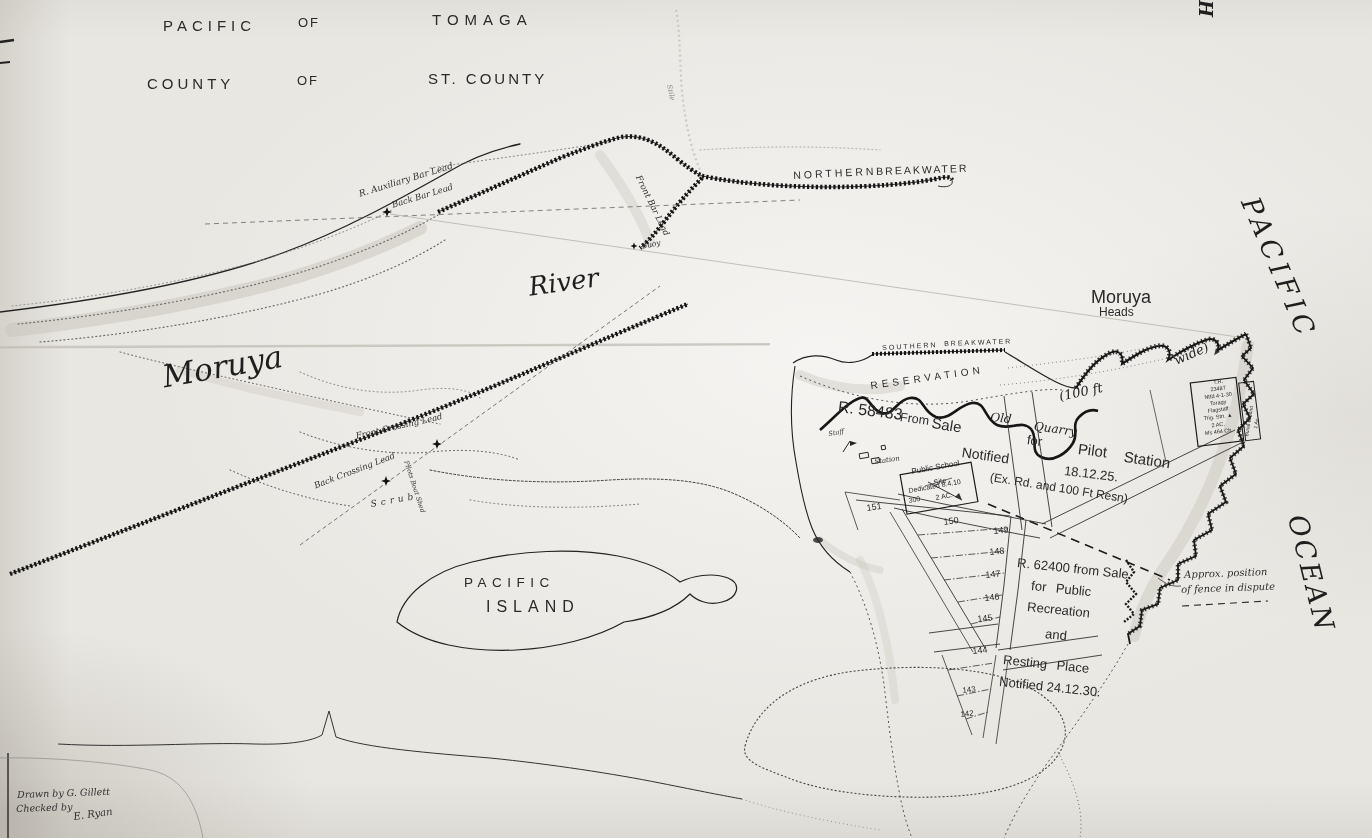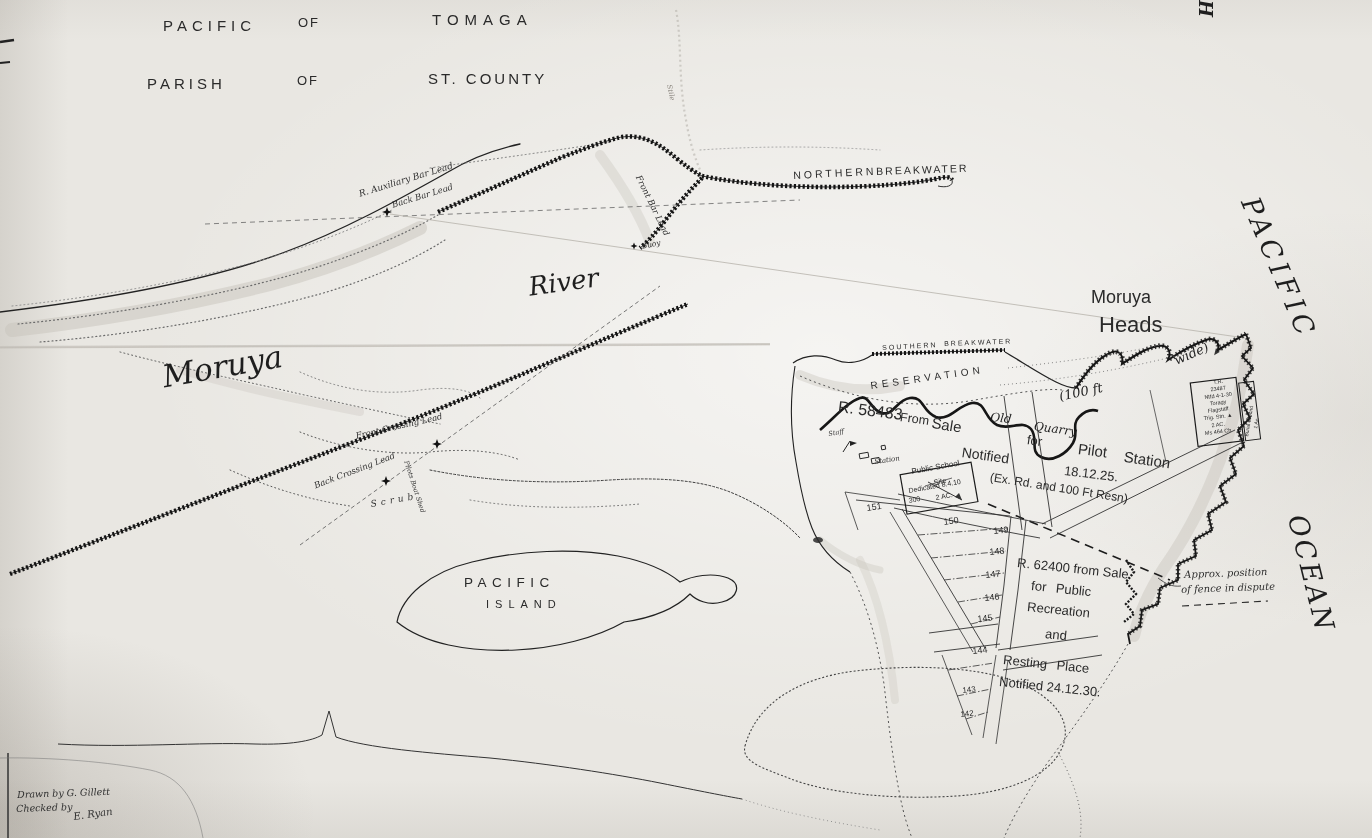--- a/index.html
+++ b/index.html
@@ -188,21 +188,21 @@
     <path d="M0,-5 L1.3,-1.3 L5,0 L1.3,1.3 L0,5 L-1.3,1.3 L-5,0 L-1.3,-1.3 Z" transform="translate(387,212)"></path>
     <path d="M0,-3.5 L1,-1 L3.5,0 L1,1 L0,3.5 L-1,1 L-3.5,0 L-1,-1 Z" transform="translate(634,246)"></path>
     <path d="M0,-5 L1.3,-1.3 L5,0 L1.3,1.3 L0,5 L-1.3,1.3 L-5,0 L-1.3,-1.3 Z" transform="translate(437,444)"></path>
     <path d="M0,-5 L1.3,-1.3 L5,0 L1.3,1.3 L0,5 L-1.3,1.3 L-5,0 L-1.3,-1.3 Z" transform="translate(386,481)"></path>
   </g>
 </svg>
 
 <div class="lbl sans" style="left:163px;top:18px;font-size:15px;letter-spacing:5px">PACIFIC</div>
 <div class="lbl sans" style="left:298px;top:16px;font-size:13px;letter-spacing:2px">OF</div>
 <div class="lbl sans" style="left:432px;top:12px;font-size:15px;letter-spacing:6px">TOMAGA</div>
-<div class="lbl sans" style="left:147px;top:76px;font-size:15px;letter-spacing:4px">PARISH</div>
+<div class="lbl sans" style="left:147px;top:76px;font-size:15px;letter-spacing:4px">COUNTY</div>
 <div class="lbl sans" style="left:297px;top:74px;font-size:13px;letter-spacing:2px">OF</div>
 <div class="lbl sans" style="left:428px;top:71px;font-size:15px;letter-spacing:3px">ST. COUNTY</div>
 
 <div class="lbl serif-i" style="left:1214px;top:0px;font-size:18px;font-weight:bold;transform:rotate(90deg)">H</div>
 <div class="lbl hand faint" style="left:672px;top:84px;font-size:7px;transform:rotate(78deg)">Stile</div>
 
 <div class="lbl hand" style="left:358px;top:190px;font-size:9px;transform:rotate(-17deg)">R. Auxiliary Bar Lead</div>
 <div class="lbl hand" style="left:391px;top:201px;font-size:8.5px;transform:rotate(-17deg)">Back Bar Lead</div>
 <div class="lbl hand" style="left:642px;top:174px;font-size:8.5px;transform:rotate(64deg)">Front Bar Lead</div>
 <div class="lbl hand" style="left:641px;top:243px;font-size:7.5px;transform:rotate(-12deg)">Buoy</div>
@@ -211,21 +211,21 @@
 <div class="lbl sans" style="left:876px;top:166px;font-size:10.5px;letter-spacing:2px;transform:rotate(-2deg)">BREAKWATER</div>
 <div class="lbl sans" style="left:882px;top:344px;font-size:7px;letter-spacing:2px;transform:rotate(-3deg)">SOUTHERN</div>
 <div class="lbl sans" style="left:944px;top:340px;font-size:7px;letter-spacing:2px;transform:rotate(-2deg)">BREAKWATER</div>
 
 <div class="lbl serif-i" style="left:527px;top:274px;font-size:26px;transform:rotate(-8deg)">River</div>
 <div class="lbl serif-i" style="left:160px;top:362px;font-size:31px;transform:rotate(-10deg)">Moruya</div>
 <div class="lbl serif-i" style="left:1262px;top:193px;font-size:27px;letter-spacing:5px;transform:rotate(67deg)">PACIFIC</div>
 <div class="lbl serif-i" style="left:1310px;top:512px;font-size:27px;letter-spacing:3px;transform:rotate(76deg)">OCEAN</div>
 
 <div class="lbl sans" style="left:1091px;top:288px;font-size:18px">Moruya</div>
-<div class="lbl sans" style="left:1099px;top:314px;font-size:22px">Heads</div>
+<div class="lbl sans" style="left:1099px;top:306px;font-size:12px">Heads</div>
 
 <div class="lbl sans" style="left:870px;top:381px;font-size:10px;letter-spacing:4px;transform:rotate(-8deg)">RESERVATION</div>
 <div class="lbl serif-i" style="left:1058px;top:390px;font-size:13px;transform:rotate(-12deg)">(100 ft</div>
 <div class="lbl serif-i" style="left:1172px;top:355px;font-size:13px;transform:rotate(-24deg)">wide)</div>
 
 <div class="lbl sans" style="left:839px;top:399px;font-size:16px;transform:rotate(7deg)">R. 58483</div>
 <div class="lbl sans" style="left:901px;top:411px;font-size:12.5px;transform:rotate(8deg)">From</div>
 <div class="lbl sans" style="left:933px;top:415px;font-size:15px;transform:rotate(9deg)">Sale</div>
 <div class="lbl sans" style="left:963px;top:445px;font-size:14px;transform:rotate(8deg)">Notified</div>
 <div class="lbl serif-i" style="left:991px;top:411px;font-size:12px;transform:rotate(6deg)">Old</div>
@@ -272,21 +272,21 @@
 <div class="lbl sans" style="left:1032px;top:579px;font-size:13px;word-spacing:6px;transform:rotate(6deg)">for Public</div>
 <div class="lbl sans" style="left:1028px;top:600px;font-size:13px;transform:rotate(6deg)">Recreation</div>
 <div class="lbl sans" style="left:1046px;top:627px;font-size:13px;transform:rotate(6deg)">and</div>
 <div class="lbl sans" style="left:1004px;top:653px;font-size:13px;word-spacing:6px;transform:rotate(6deg)">Resting Place</div>
 <div class="lbl sans" style="left:1000px;top:675px;font-size:13px;transform:rotate(6deg)">Notified 24.12.30.</div>
 
 <div class="lbl hand" style="left:1184px;top:570px;font-size:10px;transform:rotate(-2deg)">Approx. position</div>
 <div class="lbl hand" style="left:1181px;top:585px;font-size:10px;transform:rotate(-2deg)">of fence in dispute</div>
 
 <div class="lbl sans" style="left:464px;top:576px;font-size:13.5px;letter-spacing:5.5px">PACIFIC</div>
-<div class="lbl sans" style="left:486px;top:599px;font-size:11px;letter-spacing:6px">ISLAND</div>
+<div class="lbl sans" style="left:486px;top:599px;font-size:16px;letter-spacing:6px">ISLAND</div>
 
 <div class="lbl hand" style="left:355px;top:432px;font-size:8.5px;transform:rotate(-13deg)">Front Crossing Lead</div>
 <div class="lbl hand" style="left:313px;top:482px;font-size:8.5px;transform:rotate(-21deg)">Back Crossing Lead</div>
 <div class="lbl hand" style="left:409px;top:460px;font-size:6.5px;transform:rotate(72deg)">Pilots Boat Shed</div>
 <div class="lbl hand" style="left:370px;top:500px;font-size:9px;letter-spacing:4px;transform:rotate(-10deg)">Scrub</div>
 
 <div class="lbl hand" style="left:17px;top:790px;font-size:9.5px;transform:rotate(-2deg)">Drawn by G. Gillett</div>
 <div class="lbl hand" style="left:16px;top:804px;font-size:9.5px;transform:rotate(-2deg)">Checked by</div>
 <div class="lbl hand" style="left:73px;top:812px;font-size:10px;transform:rotate(-8deg)">E. Ryan</div>
 

